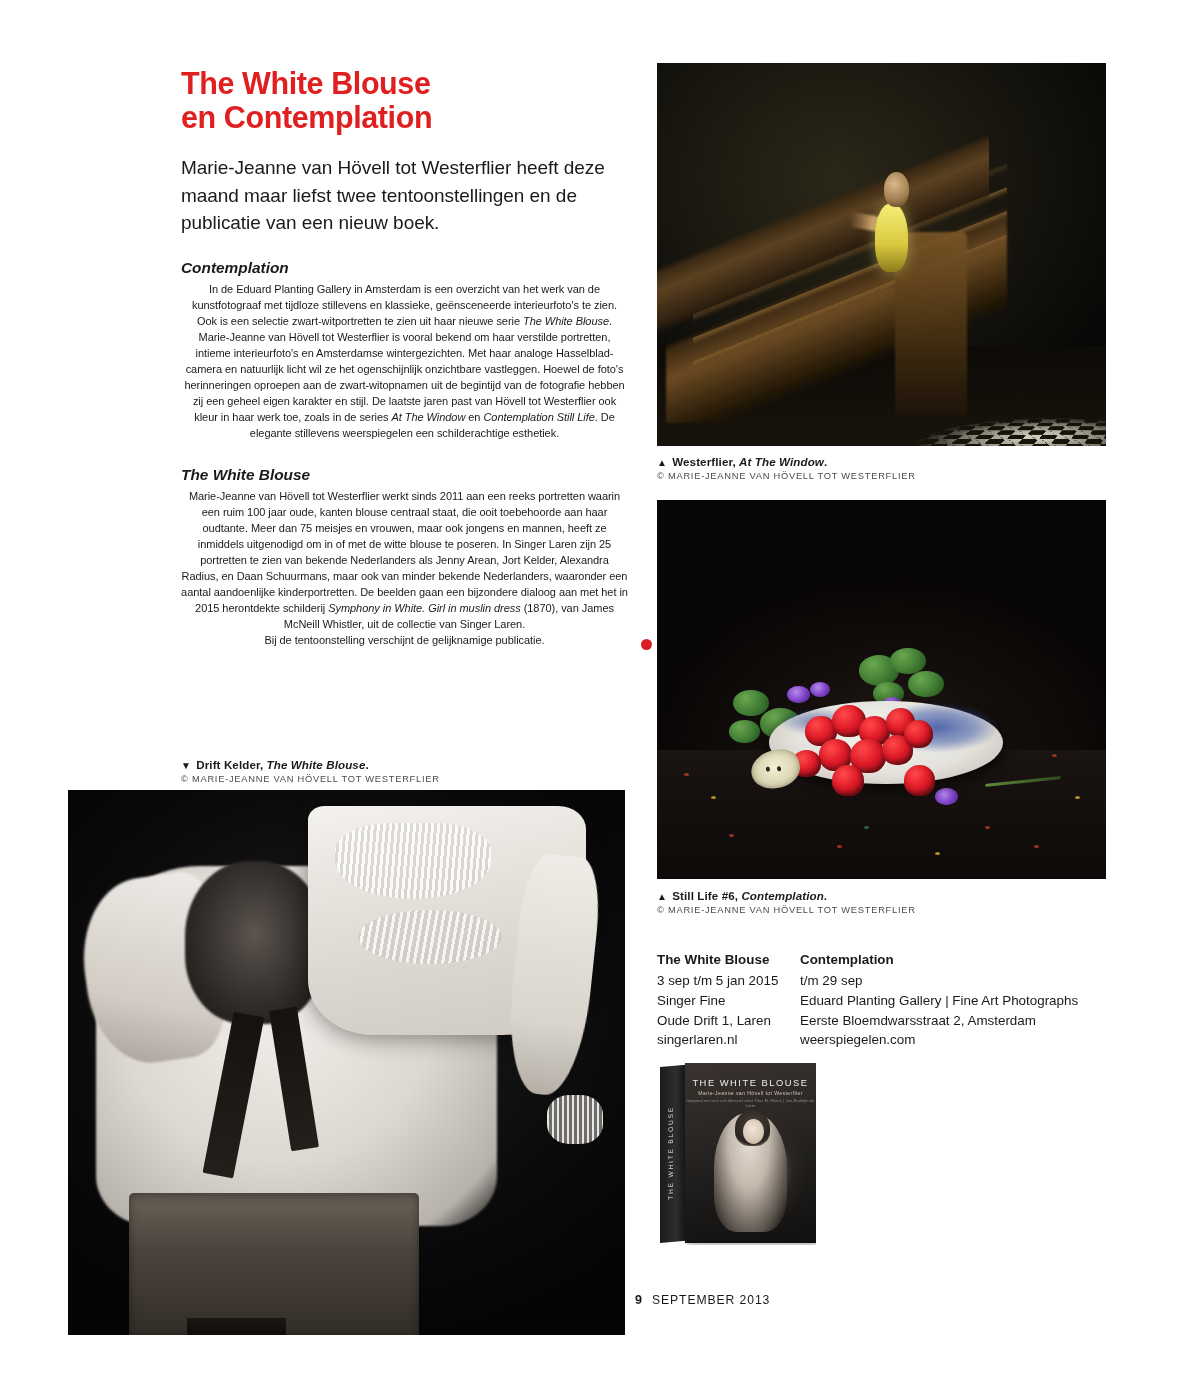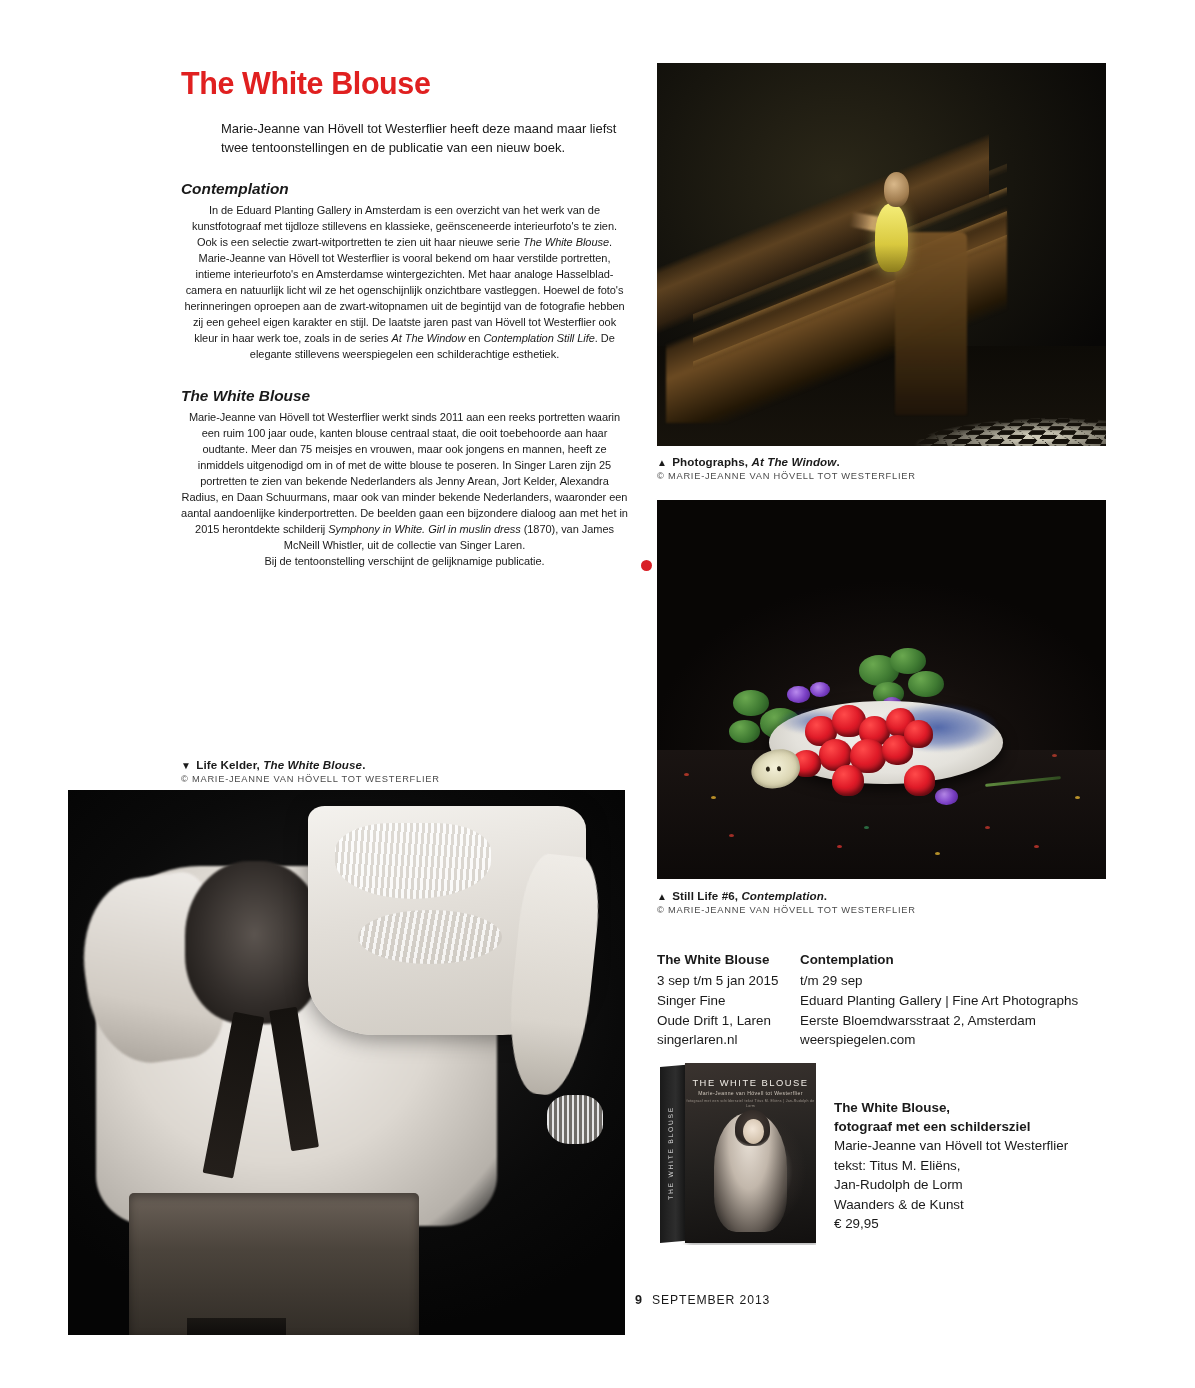--- a/index.html
+++ b/index.html
@@ -20,25 +20,24 @@
     color: #e02020;
     font-size: 30.5px;
     font-weight: bold;
     line-height: 1.12;
     letter-spacing: -0.4px;
     margin-bottom: 20px;
   }
   .headline .l2 { display: block; }
 
   .intro {
-    font-size: 13px;
+    font-size: 19px;
     line-height: 1.45;
     letter-spacing: -0.05px;
     margin-bottom: 22px;
-    margin-left: 40px;
   }
   .sub-head {
     font-size: 15.4px;
     font-style: italic;
     font-weight: bold;
     margin-bottom: 4px;
   }
   .body-par {
     font-size: 11px;
     line-height: 1.455;
@@ -356,39 +355,40 @@
 </style>
 </head>
 <body>
 
 <div class="page">
 
   <div class="left-col">
 
     <h1 class="headline">
       <span>The White Blouse</span>
+      <span class="l2">en Contemplation</span>
     </h1>
 
     <p class="intro">Marie-Jeanne van Hövell tot Westerflier heeft deze maand maar liefst twee tentoonstellingen en de publicatie van een nieuw boek.</p>
 
     <h2 class="sub-head">Contemplation</h2>
     <p class="body-par"><span>In de Eduard Planting Gallery in Amsterdam is een overzicht van het werk van de kunstfotograaf met tijdloze stillevens en klassieke, geënsceneerde interieurfoto's te zien. Ook is een selectie zwart-witportretten te zien uit haar nieuwe serie </span><em>The White Blouse</em><span>. Marie-Jeanne van Hövell tot Westerflier is vooral bekend om haar verstilde portretten, intieme interieurfoto's en Amsterdamse wintergezichten. Met haar analoge Hasselblad-camera en natuurlijk licht wil ze het ogenschijnlijk onzichtbare vastleggen. Hoewel de foto's herinneringen oproepen aan de zwart-witopnamen uit de begintijd van de fotografie hebben zij een geheel eigen karakter en stijl. De laatste jaren past van Hövell tot Westerflier ook kleur in haar werk toe, zoals in de series </span><em>At The Window</em><span> en </span><em>Contemplation Still Life</em><span>. De elegante stillevens weerspiegelen een schilderachtige esthetiek.</span></p>
 
     <div class="spacer-24"></div>
 
     <h2 class="sub-head">The White Blouse</h2>
     <p class="body-par"><span>Marie-Jeanne van Hövell tot Westerflier werkt sinds 2011 aan een reeks portretten waarin een ruim 100 jaar oude, kanten blouse centraal staat, die ooit toebehoorde aan haar oudtante. Meer dan 75 meisjes en vrouwen, maar ook jongens en mannen, heeft ze inmiddels uitgenodigd om in of met de witte blouse te poseren. In Singer Laren zijn 25 portretten te zien van bekende Nederlanders als Jenny Arean, Jort Kelder, Alexandra Radius, en Daan Schuurmans, maar ook van minder bekende Nederlanders, waaronder een aantal aandoenlijke kinderportretten. De beelden gaan een bijzondere dialoog aan met het in 2015 herontdekte schilderij </span><em>Symphony in White. Girl in muslin dress</em><span> (1870), van James McNeill Whistler, uit de collectie van Singer Laren.</span></p>
     <p class="body-par endline">
       <span>Bij de tentoonstelling verschijnt de gelijknamige publicatie.</span>
       <span class="end-dot"></span>
     </p>
   </div>
 
   <div class="cap-left caption">
-    <div class="line1"><span class="tri">▼</span> <span>Life Kelder, </span><em>The White Blouse</em><span>.</span></div>
+    <div class="line1"><span class="tri">▼</span> <span>Drift Kelder, </span><em>The White Blouse</em><span>.</span></div>
     <div class="credit">© MARIE-JEANNE VAN HÖVELL TOT WESTERFLIER</div>
   </div>
 
   <div class="photo" id="photo-portrait">
     <div class="pt-bg"></div>
     <div class="pt-body"></div>
     <div class="pt-armL"></div>
     <div class="pt-head"></div>
     <div class="pt-blouse"></div>
     <div class="pt-lace"></div>
@@ -410,21 +410,21 @@
     <div class="stair-body"></div>
     <div class="balusters"></div>
     <div class="stair-rail"></div>
     <div class="newel"></div>
     <div class="girl-arm"></div>
     <div class="girl-dress"></div>
     <div class="girl-head"></div>
   </div>
 
   <div class="cap-stairs caption">
-    <div class="line1"><span class="tri">▲</span> <span>Photographs, </span><em>At The Window</em><span>.</span></div>
+    <div class="line1"><span class="tri">▲</span> <span>Westerflier, </span><em>At The Window</em><span>.</span></div>
     <div class="credit">© MARIE-JEANNE VAN HÖVELL TOT WESTERFLIER</div>
   </div>
 
   <div class="photo" id="photo-stilllife">
     <div class="tabletop"></div>
 
     <div class="speck" style="left:6%;  top:72%; background:#c23b2a;"></div>
     <div class="speck" style="left:12%; top:78%; background:#d4a32c;"></div>
     <div class="speck" style="left:16%; top:88%; background:#b8342b;"></div>
     <div class="speck" style="left:40%; top:91%; background:#c8302d;"></div>
@@ -502,28 +502,19 @@
       <div class="bk-figure"></div>
       <div class="bk-hair"></div>
       <div class="bk-face"></div>
       <div class="bk-title">THE WHITE BLOUSE</div>
       <div class="bk-sub">Marie-Jeanne van Hövell tot Westerflier</div>
       <div class="bk-sub2">fotograaf met een schildersziel
 tekst Titus M. Eliëns | Jan-Rudolph de Lorm</div>
     </div>
   </div>
 
-  <div class="book-text">
-    <div class="bt-bold">The White Blouse,</div>
-    <div class="bt-bold">fotograaf met een schildersziel</div>
-    <div class="bt-line">Marie-Jeanne van Hövell tot Westerflier</div>
-    <div class="bt-line">tekst: Titus M. Eliëns,</div>
-    <div class="bt-line">Jan-Rudolph de Lorm</div>
-    <div class="bt-line">Waanders &amp; de Kunst</div>
-    <div class="bt-line">€ 29,95</div>
-  </div>
 
   <div class="footer">
     <span class="pg">9</span>
     <span class="issue">SEPTEMBER 2013</span>
   </div>
 
 </div>
 
 </body></html>

